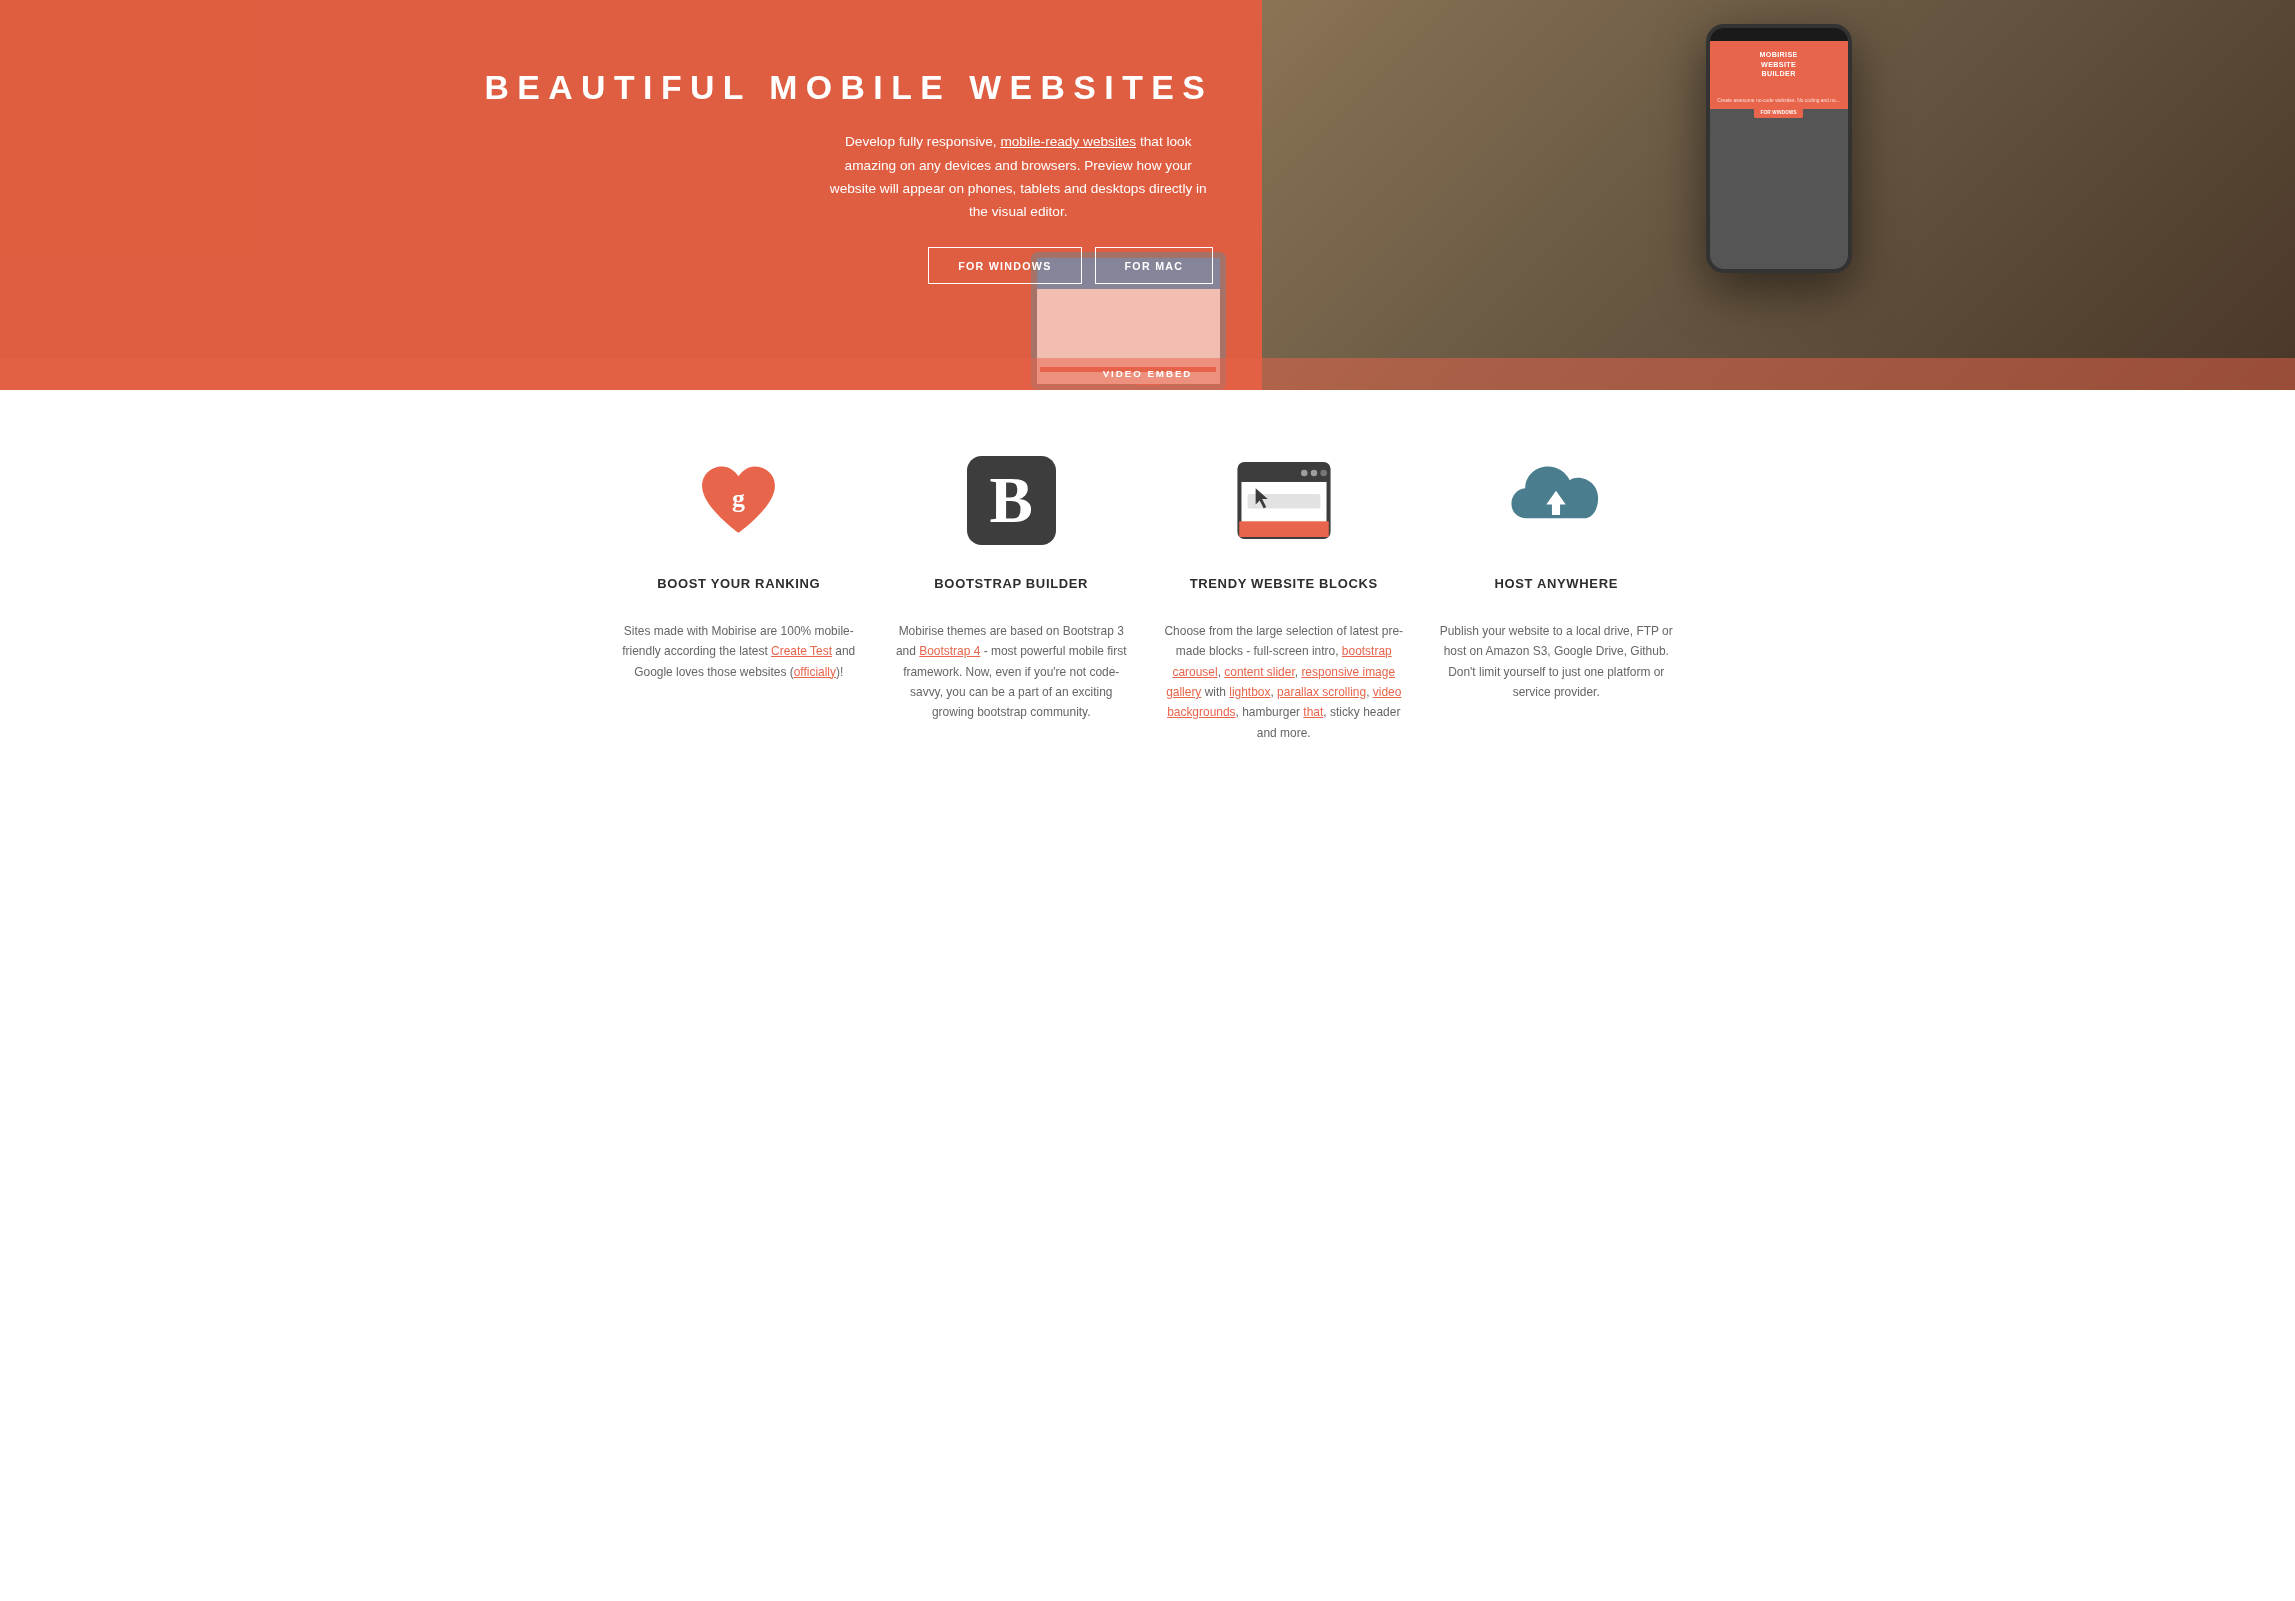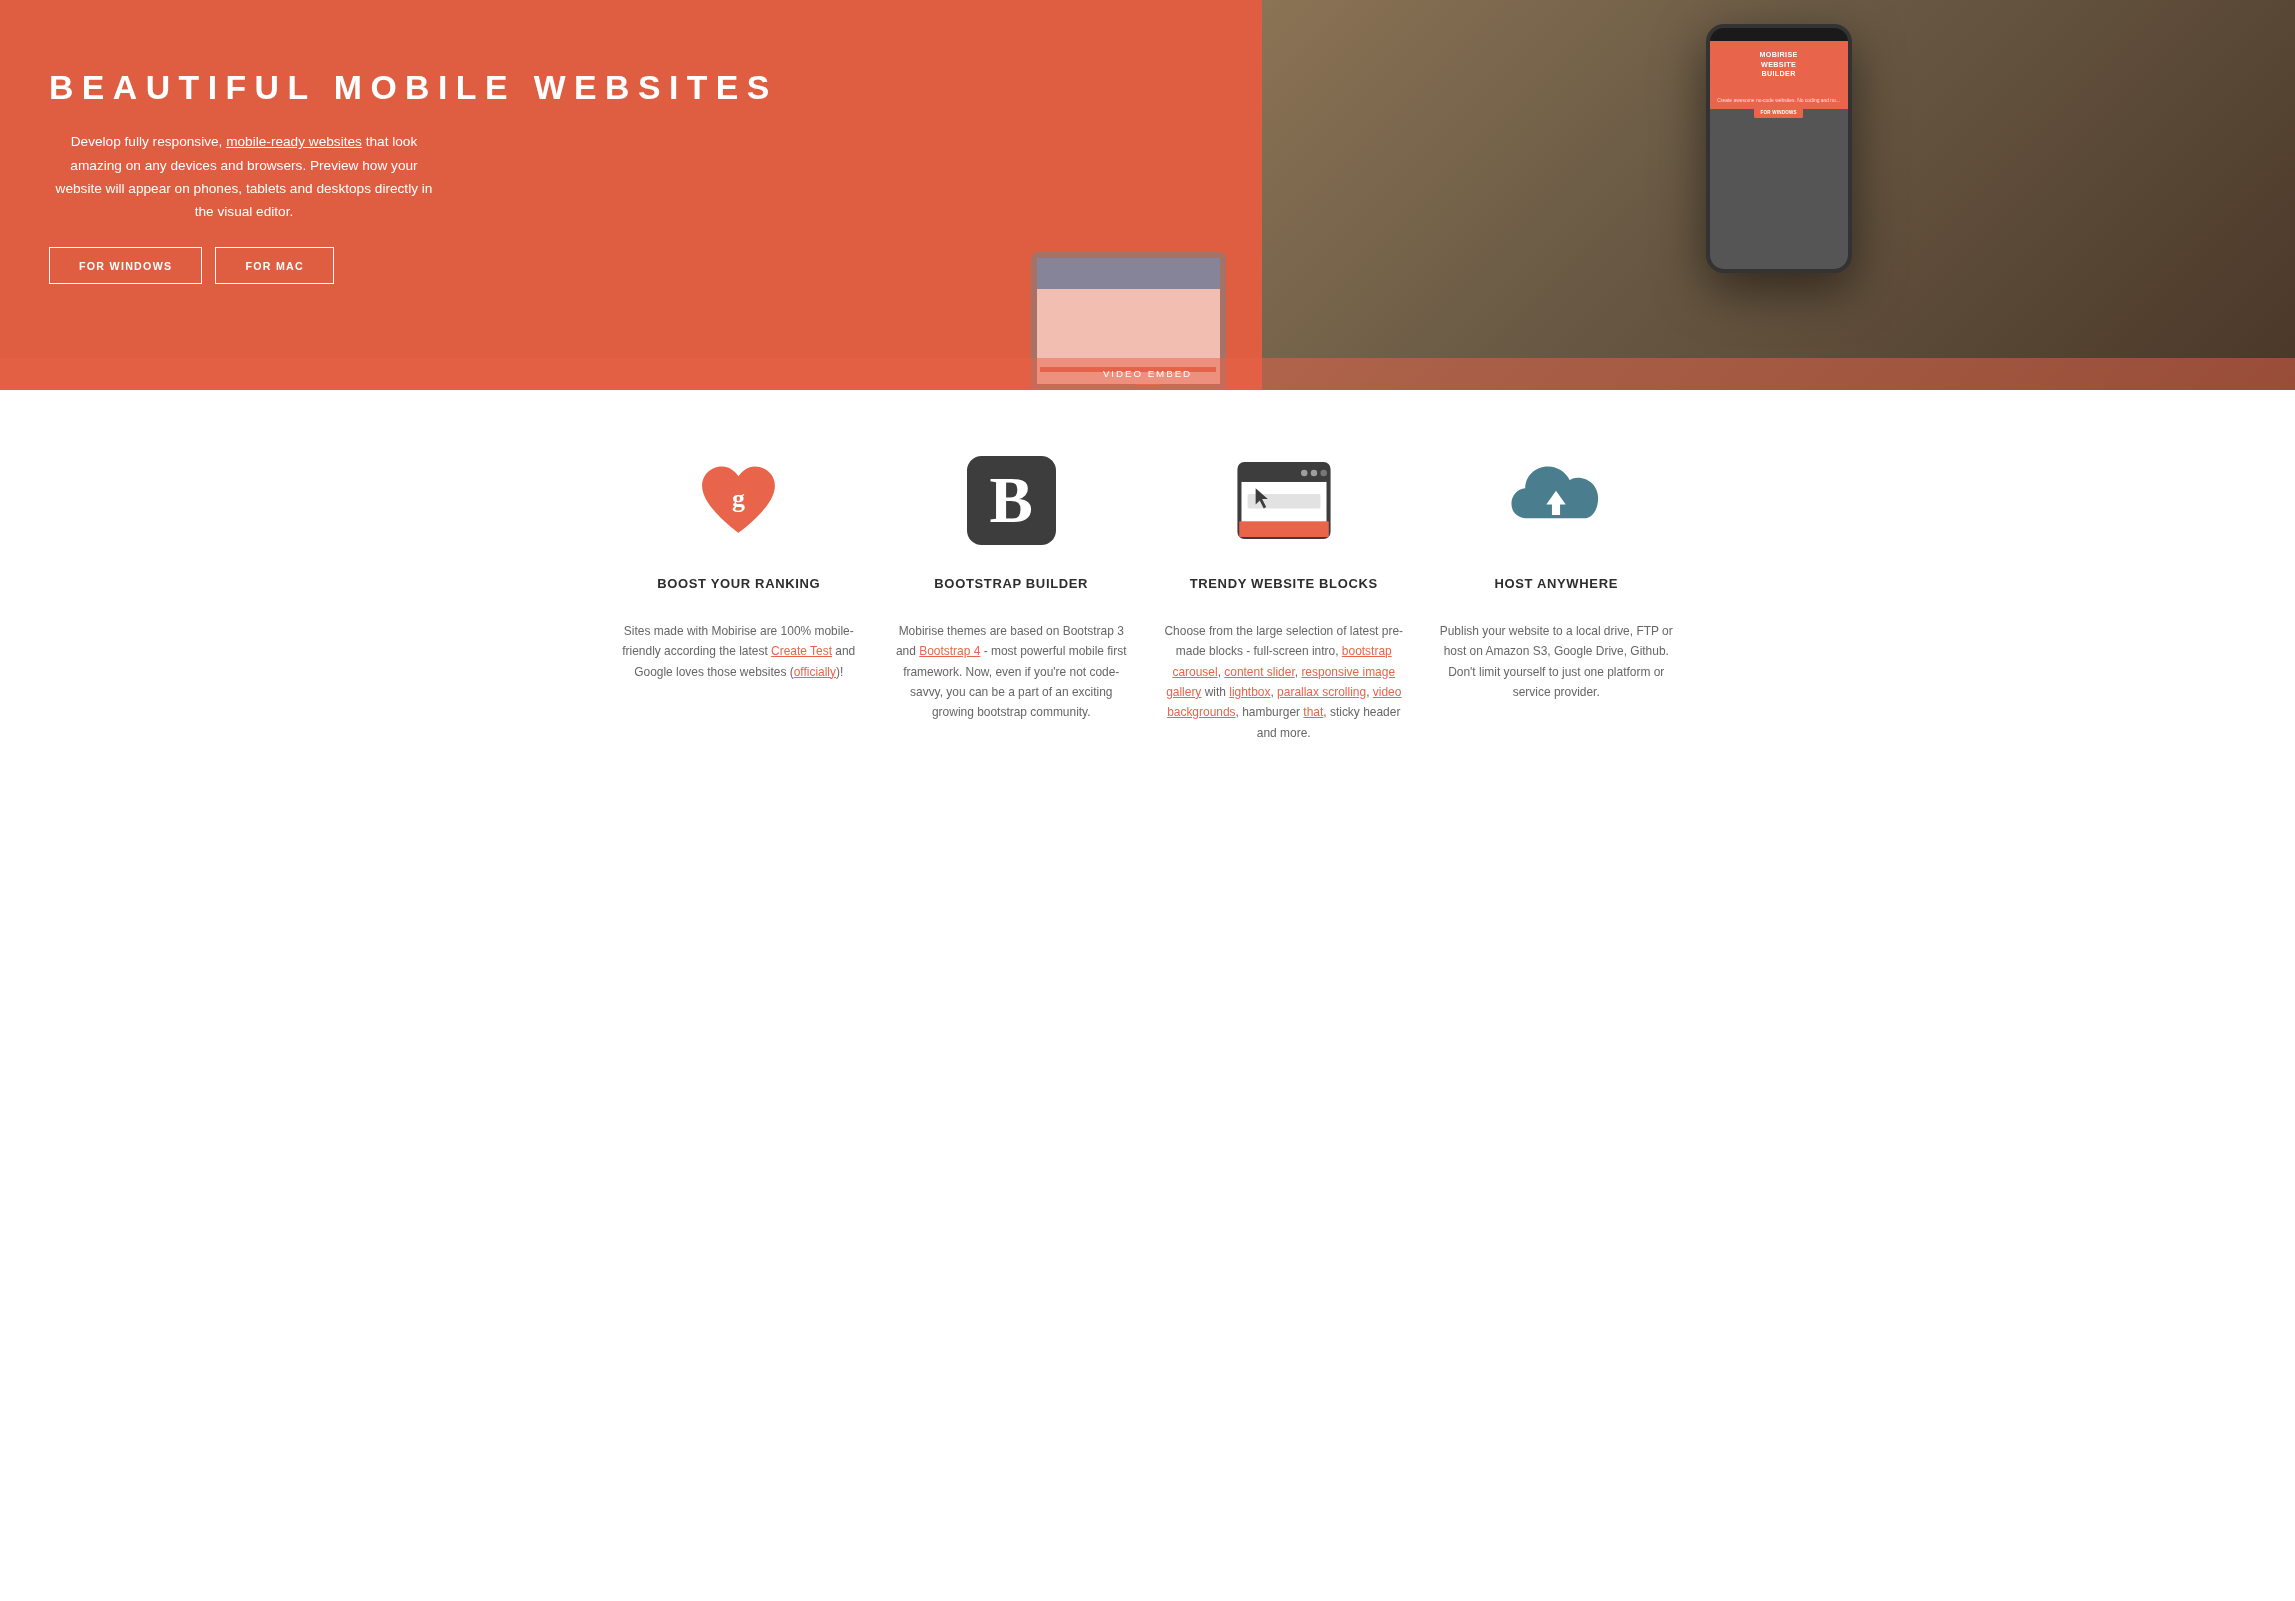--- a/index.html
+++ b/index.html
@@ -24,21 +24,21 @@
       position: relative;
       z-index: 2;
       display: flex;
       width: 100%;
     }
     .hero-left {
       flex: 1;
       display: flex;
       flex-direction: column;
       justify-content: center;
-      align-items: flex-start;
+      align-items: flex-end;
       padding: 26px 49px 65px;
       color: #fff;
       text-align: center;
     }
     .hero-title {
       font-size: 2.6rem;
       font-weight: 700;
       letter-spacing: 0.25em;
       margin-bottom: 23px;
       line-height: 1.2;
@@ -145,21 +145,21 @@
       right: 0;
       z-index: 3;
       background: rgba(232, 100, 74, 0.5);
       padding: 9.8px 0 4.9px;
       text-align: center;
     }
     .video-section-label {
       color: #fff;
       font-size: 0.75rem;
       letter-spacing: 0.2em;
-      font-weight: 400;
+      font-weight: 700;
     }
     .video-section-bar {
       width: 24.4px;
       height: 1.6px;
       background: #e8644a;
       margin: 4.9px auto 0;
     }
 
     
     .tablet-peek {

